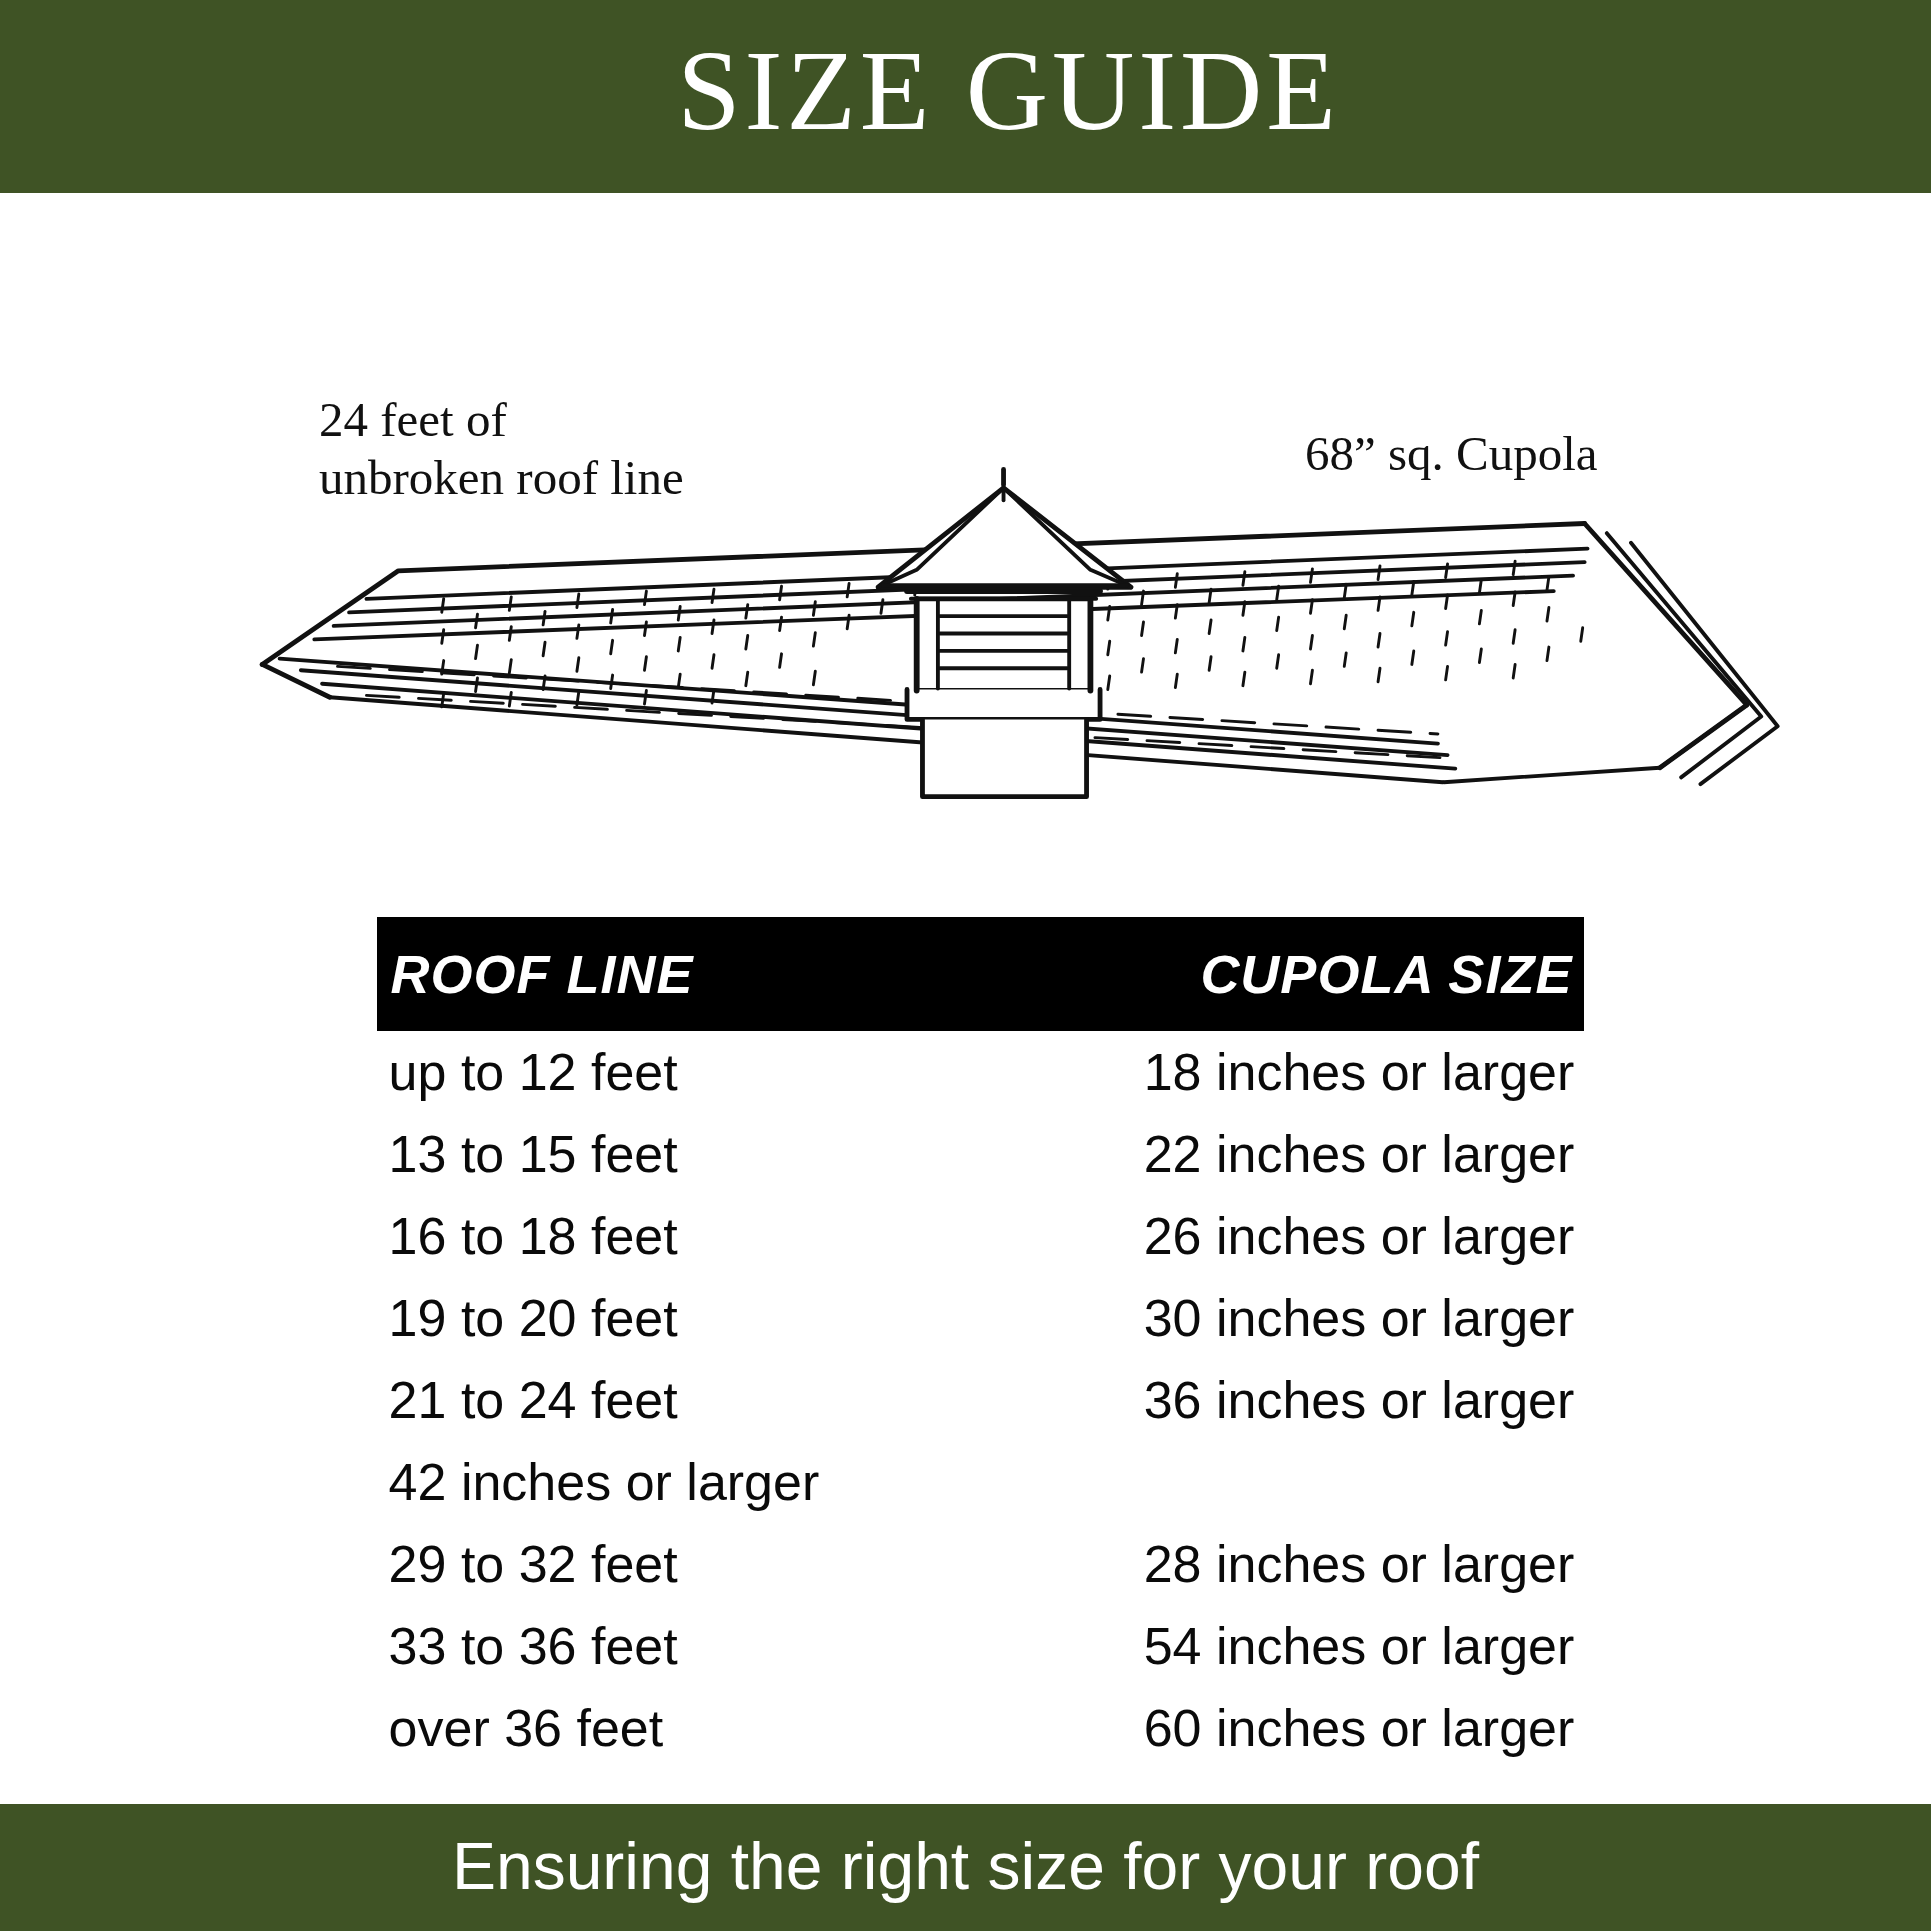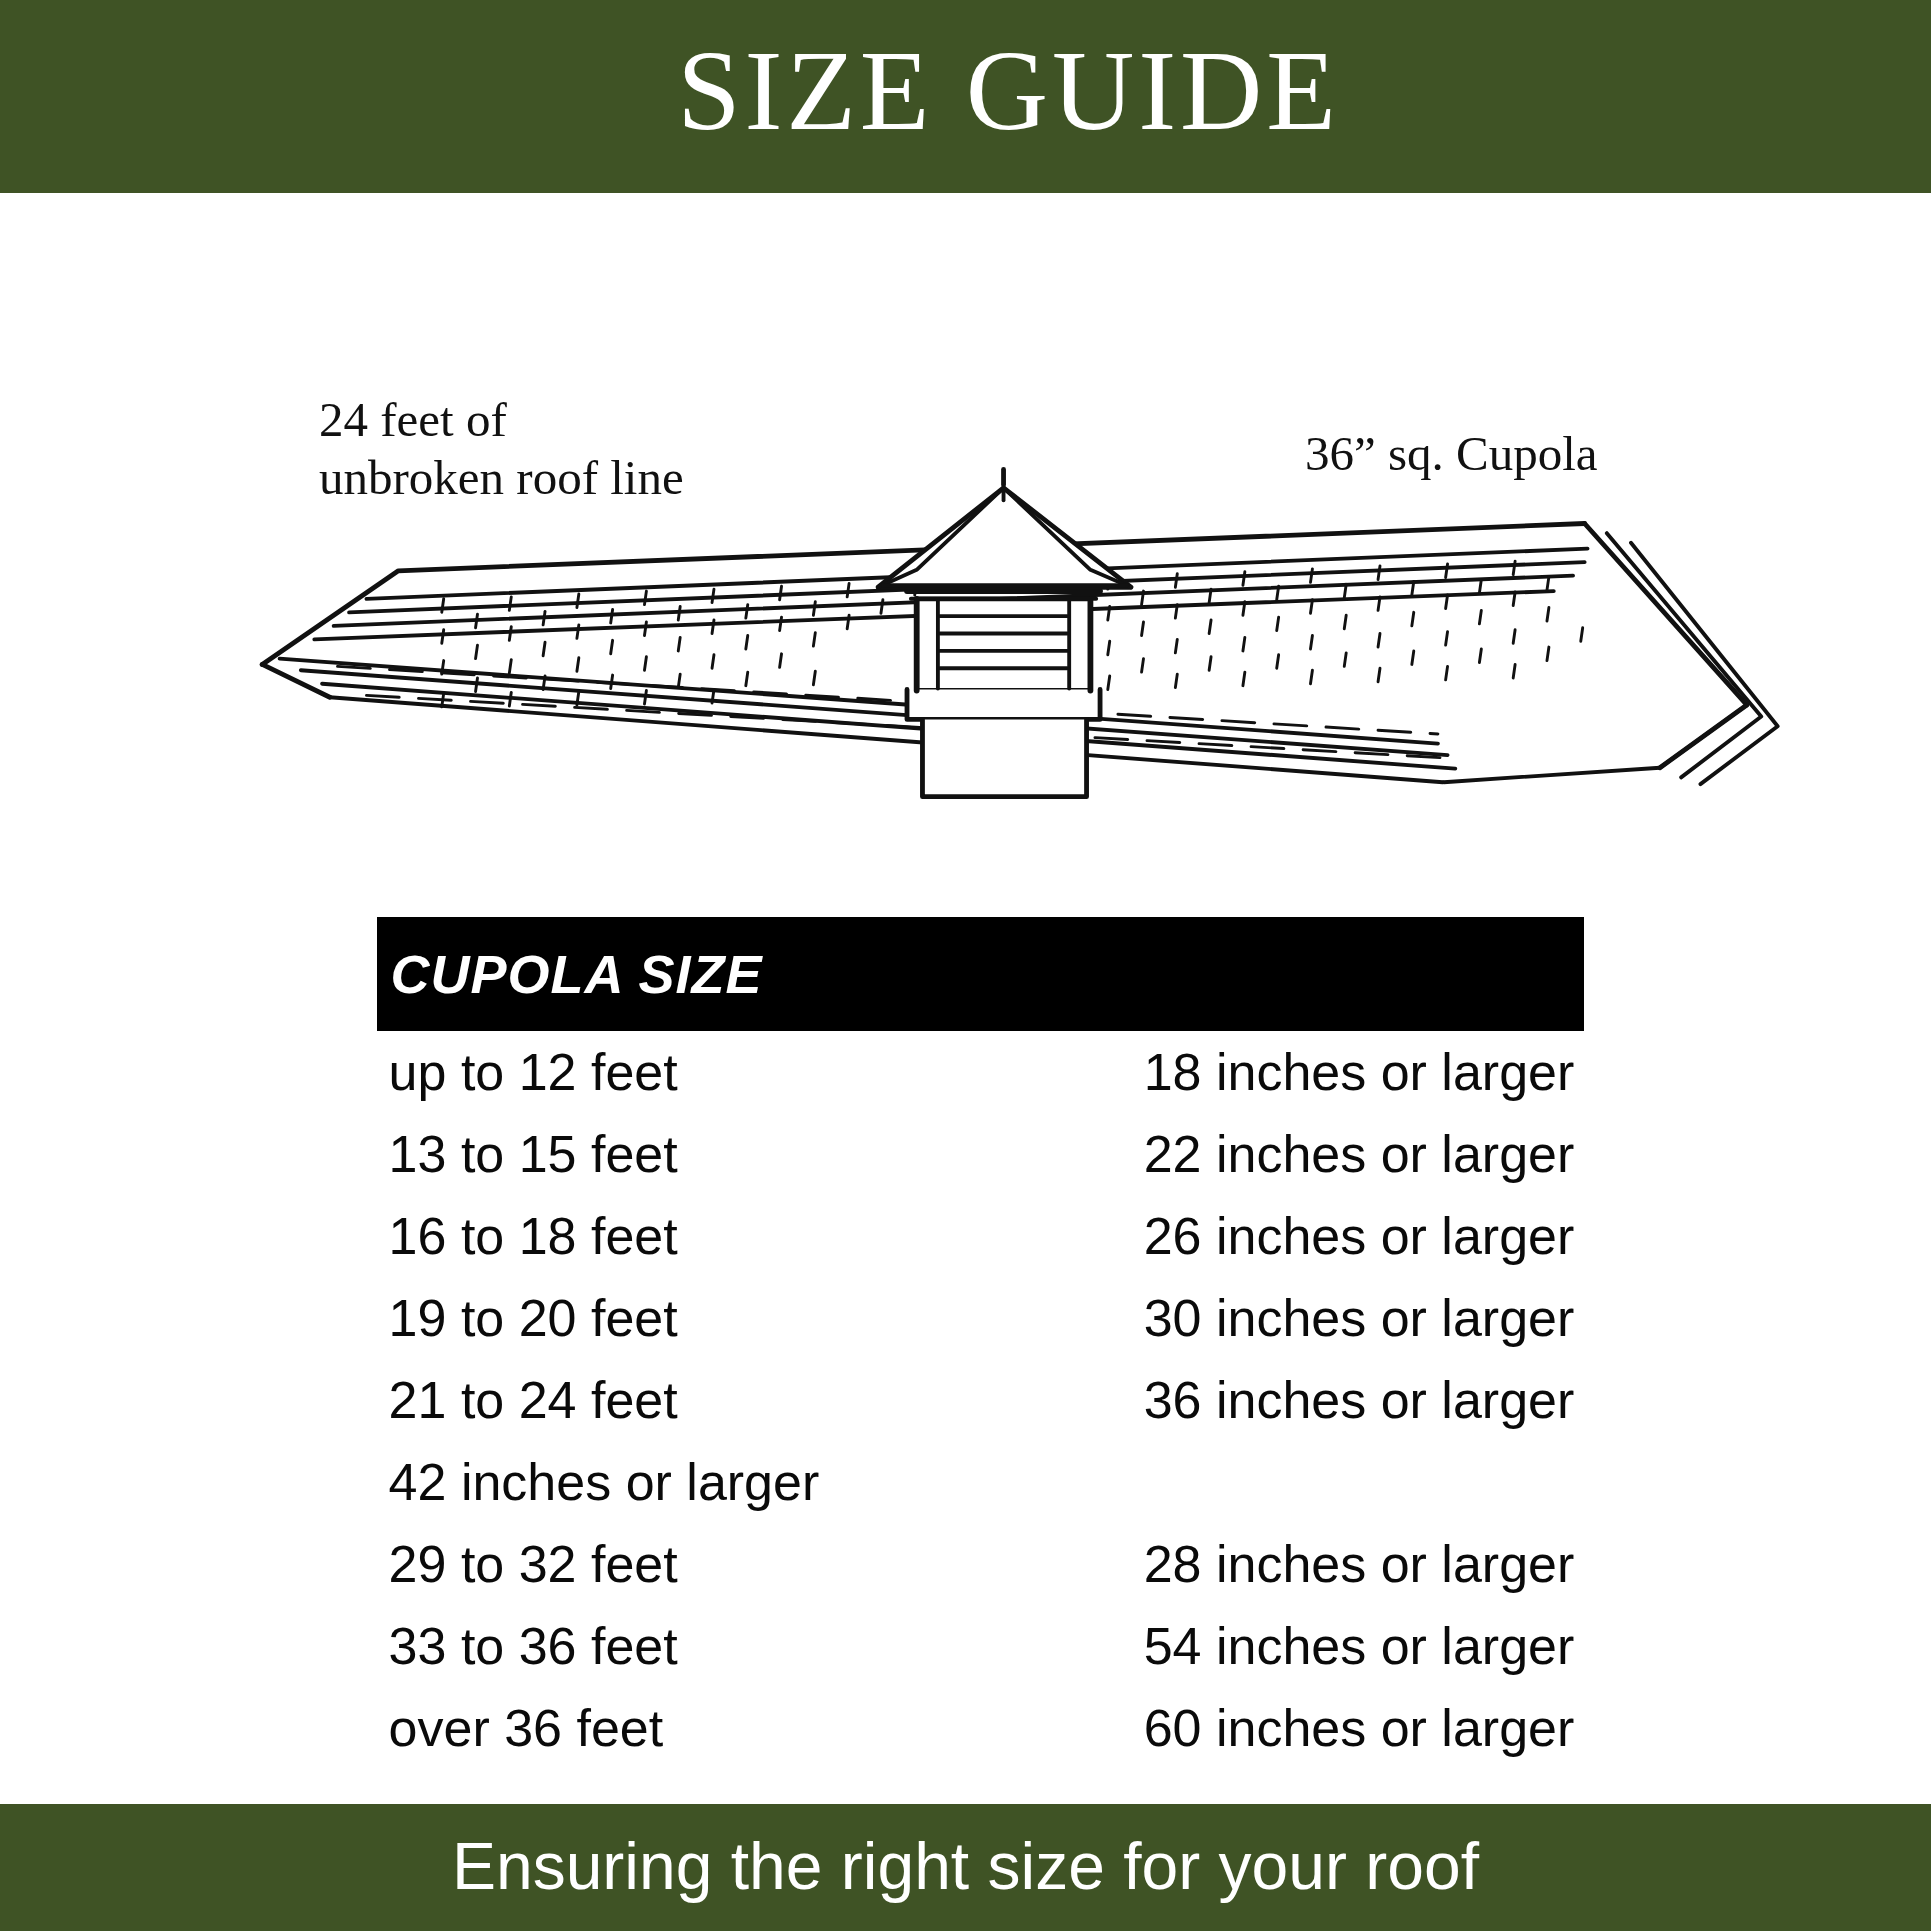--- a/index.html
+++ b/index.html
@@ -147,21 +147,21 @@
 <div class="page">
 
   <div class="header-banner">
     <div class="header-title">SIZE GUIDE</div>
   </div>
 
   <div class="illustration">
 
     <div class="label label-left">24 feet of
 unbroken roof line</div>
-    <div class="label label-right">36” sq. Cupola</div>
+    <div class="label label-right">68” sq. Cupola</div>
 
     <svg class="drawing" viewBox="0 0 1640 620">
       <g fill="none" stroke="#111111" stroke-width="4" stroke-linecap="round" stroke-linejoin="round">
 
         <path d="M20 400 L160 300 L1390 250 L1560 430 L1560 440 L1470 500 L1240 520 L90 430 Z" fill="#ffffff" stroke="none"></path>
 
         <path d="M22 398 L163 301 L1392 252" stroke-width="5"></path>
 
         <path d="M22 398 L92 432" stroke-width="5"></path>
         <path d="M92 432 L1245 520" stroke-width="4"></path>
@@ -322,20 +322,21 @@
         <path d="M665 316 L918 316" stroke-width="4"></path>
         <path d="M790 215 L790 228" stroke-width="4"></path>
 
         <path d="M790 212 L790 196" stroke-width="5"></path>
       </g>
     </svg>
   </div>
 
   <div class="table-wrap">
     <div class="table-head">
+      <div class="th">ROOF LINE</div>
       <div class="th">CUPOLA SIZE</div>
     </div>
     <div class="table-body">
 
       <div class="row">
         <div class="cell cell-left">up to 12 feet</div>
         <div class="cell cell-right">18 inches or larger</div>
       </div>
 
       <div class="row">

